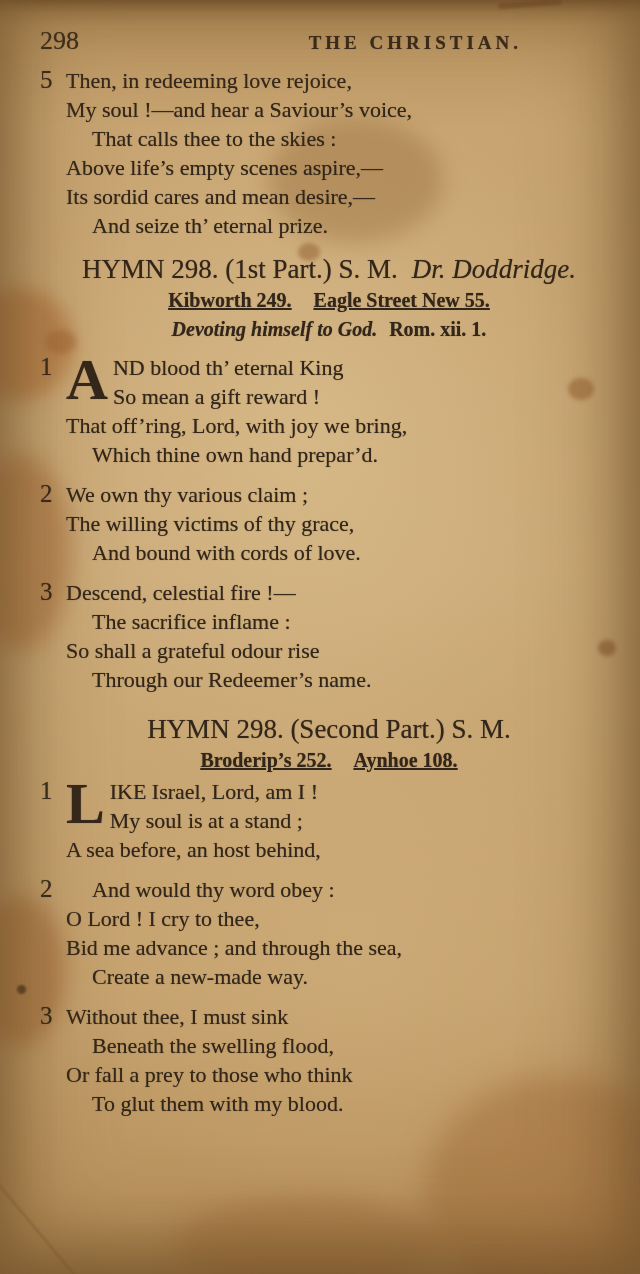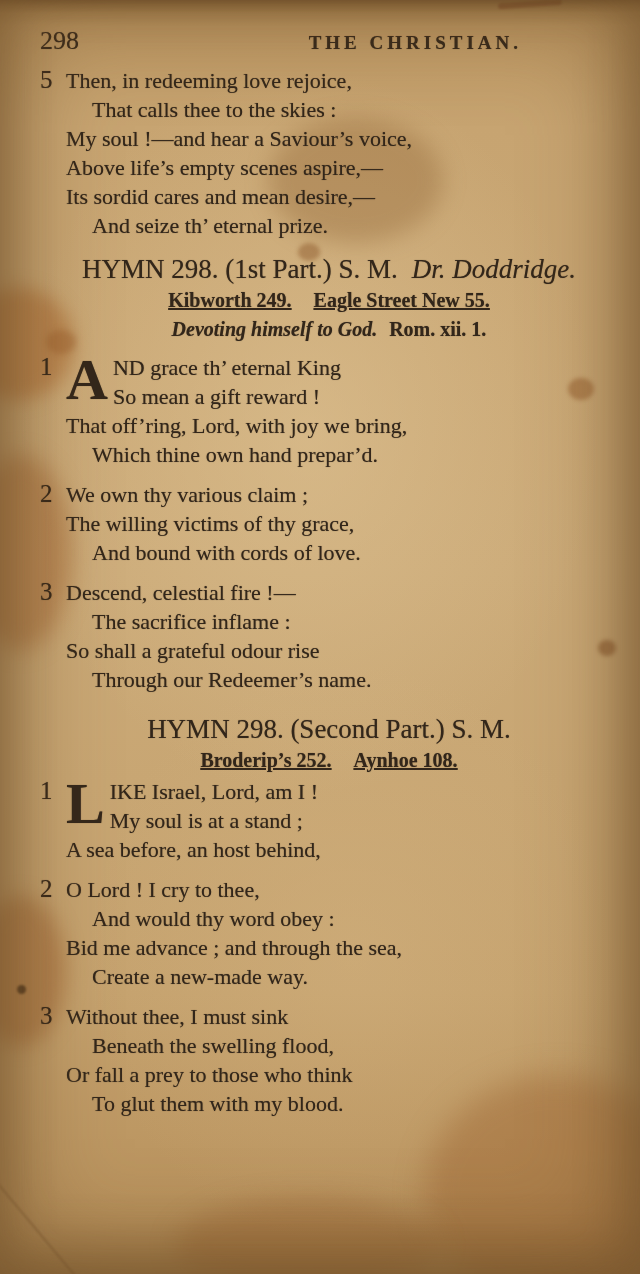--- a/index.html
+++ b/index.html
@@ -92,22 +92,22 @@
     <header class="pagehead">
       <span class="pagenum">298</span>
       <span class="running">THE CHRISTIAN.</span>
       <span class="headspacer"></span>
     </header>
 
     <section class="verse six">
       <span class="vnum">5</span>
       <div class="vbody">
         <div class="l">Then, in redeeming love rejoice,</div>
+        <div class="l">My soul !—and hear a Saviour’s voice,</div>
         <div class="l ind">That calls thee to the skies :</div>
-        <div class="l">My soul !—and hear a Saviour’s voice,</div>
         <div class="l">Above life’s empty scenes aspire,—</div>
         <div class="l">Its sordid cares and mean desire,—</div>
         <div class="l ind">And seize th’ eternal prize.</div>
       </div>
     </section>
 
     <h2 class="hymnhead" style="font-weight:normal;margin-top:14px;">
       <span>HYMN 298. (1st Part.) S. M.</span><span class="author">Dr. Doddridge.</span>
     </h2>
     <div class="tunes">
@@ -116,21 +116,21 @@
     <div class="subject">
       <span class="it">Devoting himself to God.</span><span class="rom">Rom. xii. 1.</span>
     </div>
 
     <section class="verse">
       <span class="vnum">1</span>
       <div class="vbody">
         <div class="capline">
           <span class="dropcap">A</span>
           <div>
-            <div class="l">ND grace th’ eternal King</div>
+            <div class="l">ND blood th’ eternal King</div>
             <div class="l">So mean a gift reward !</div>
           </div>
         </div>
         <div class="l">That off’ring, Lord, with joy we bring,</div>
         <div class="l ind">Which thine own hand prepar’d.</div>
       </div>
     </section>
 
     <section class="verse">
       <span class="vnum">2</span>
@@ -168,22 +168,22 @@
             <div class="l">My soul is at a stand ;</div>
           </div>
         </div>
         <div class="l">A sea before, an host behind,</div>
       </div>
     </section>
 
     <section class="verse">
       <span class="vnum">2</span>
       <div class="vbody">
+        <div class="l ind">And would thy word obey :</div>
         <div class="l">O Lord ! I cry to thee,</div>
-        <div class="l ind">And would thy word obey :</div>
         <div class="l">Bid me advance ; and through the sea,</div>
         <div class="l ind">Create a new-made way.</div>
       </div>
     </section>
 
     <section class="verse">
       <span class="vnum">3</span>
       <div class="vbody">
         <div class="l">Without thee, I must sink</div>
         <div class="l ind">Beneath the swelling flood,</div>

